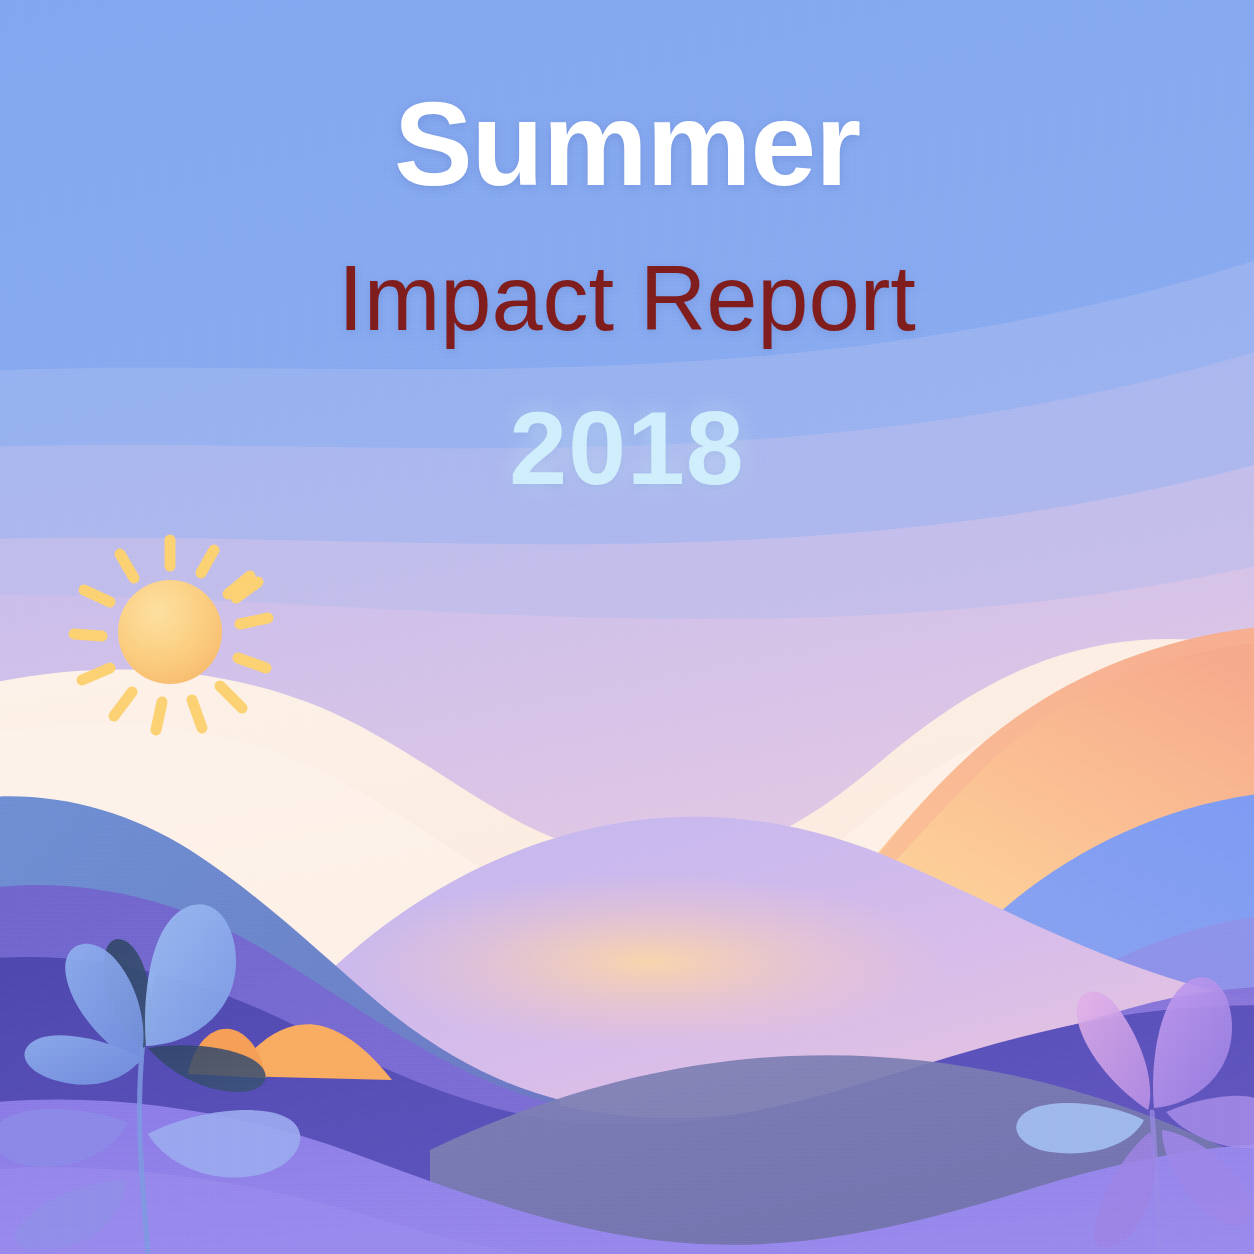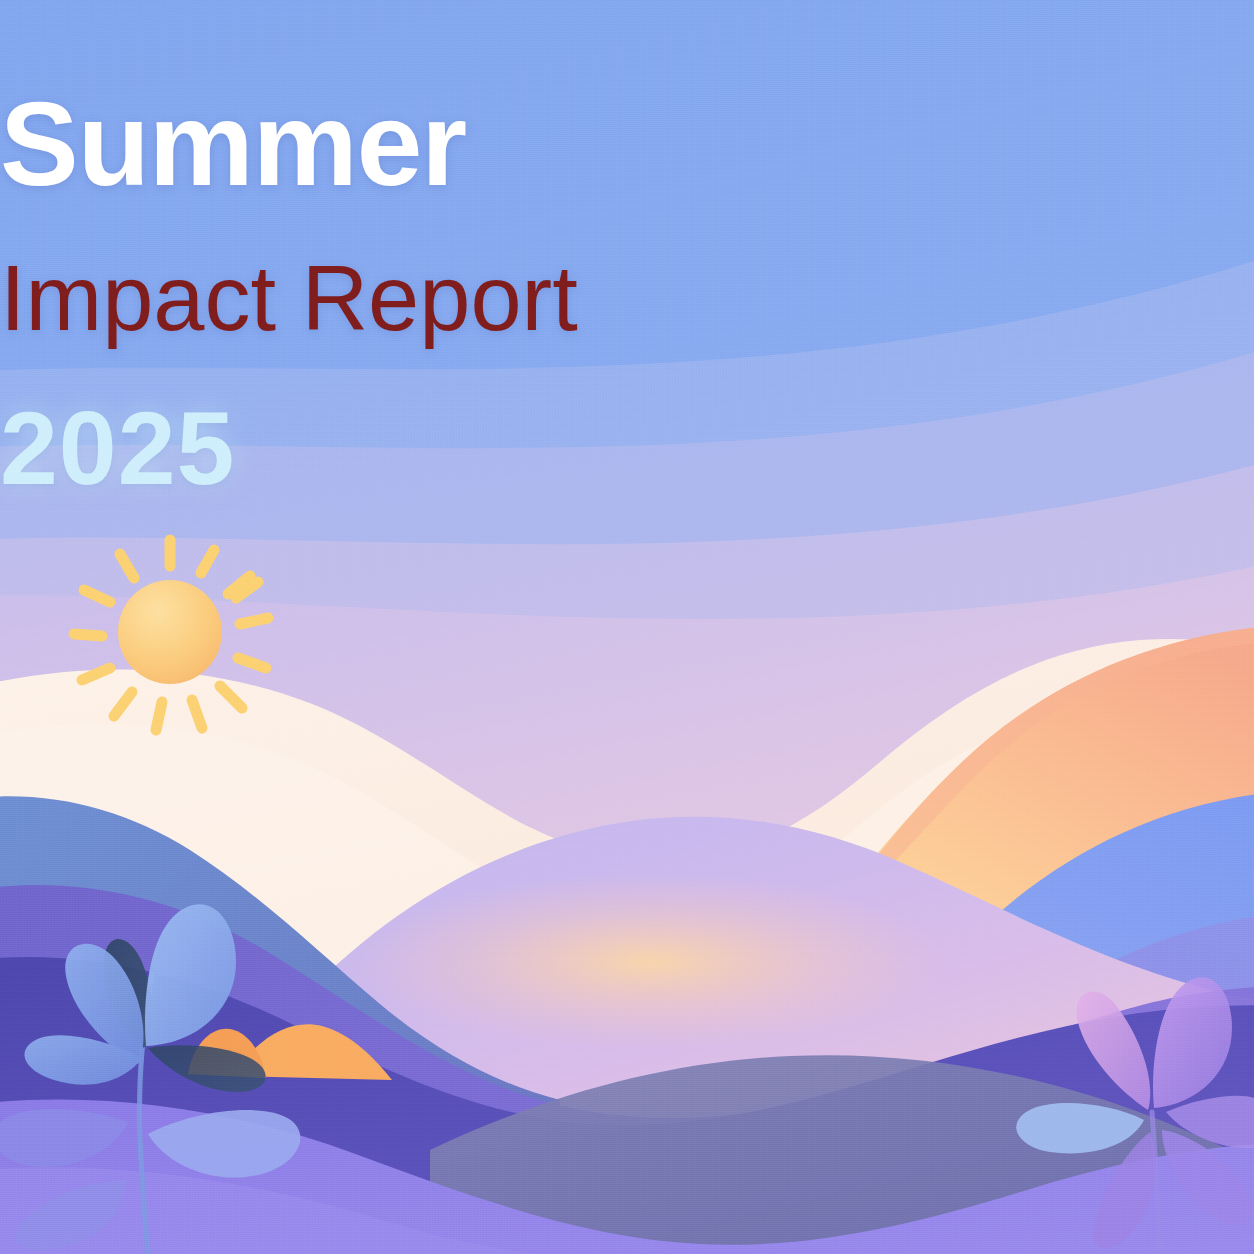--- a/index.html
+++ b/index.html
@@ -29,21 +29,21 @@
     display: block;
   }
   #title-stack {
     position: absolute;
     left: 0;
     top: 0;
     width: 1254px;
     height: 560px;
     z-index: 40;
     pointer-events: none;
-    text-align: left;
+    text-align: center;
   }
   .line {
     display: block;
     width: 100%;
     white-space: nowrap;
     pointer-events: auto;
   }
   #line-summer {
     position: absolute;
     top: 85px;
@@ -465,16 +465,16 @@
       </g>
 
     </g>
   </svg>
 
   <div class="noise"></div>
 
   <div id="title-stack">
     <div class="line" id="line-summer">Summer</div>
     <div class="line" id="line-subtitle">Impact Report</div>
-    <div class="line" id="line-year">2025</div>
+    <div class="line" id="line-year">2018</div>
   </div>
 
 </div>
 
 </body></html>

